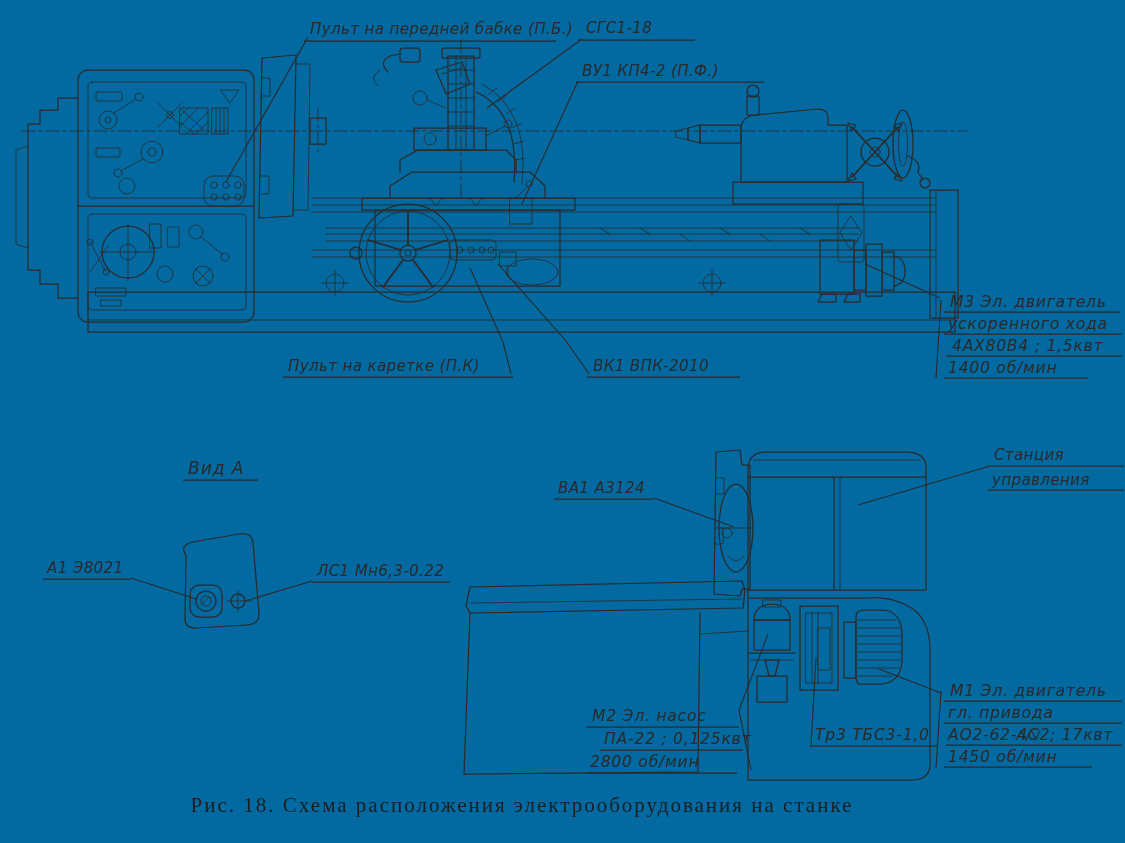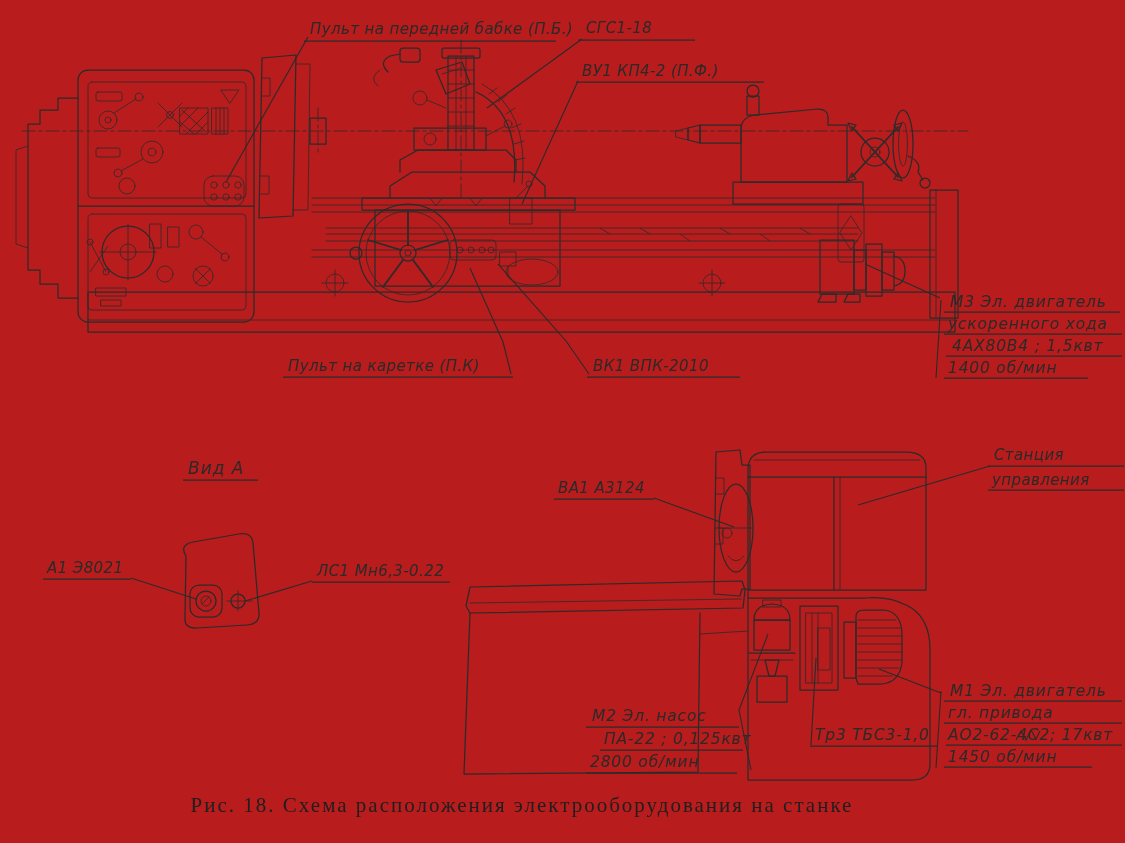--- a/index.html
+++ b/index.html
@@ -1,17 +1,17 @@
 <!DOCTYPE html>
 <html><head>
 <meta charset="utf-8">
 <style>
   html,body{margin:0;padding:0;background:#d8d6d0;}
   .page{
-    position:relative;width:1125px;height:843px;background:#b91c1c;
+    position:relative;width:1125px;height:843px;background:#0369a1;
     font-family:"DejaVu Sans",sans-serif;overflow:hidden;
   }
   svg{display:block}
   .ink{stroke:#2b2b2b;fill:none;stroke-width:1.25;stroke-linecap:round;stroke-linejoin:round;}
   .thin{stroke-width:0.8;}
   .thick{stroke-width:1.8;}
   .lead{stroke:#2b2b2b;fill:none;stroke-width:1.1;}
   .ul{stroke:#2b2b2b;stroke-width:1.25;}
   .dash{stroke-dasharray:13 4 3 4;stroke-width:0.8;}
   .hand{fill:#2a2a2a;font:italic 15px "DejaVu Sans",sans-serif;letter-spacing:0.4px;}

